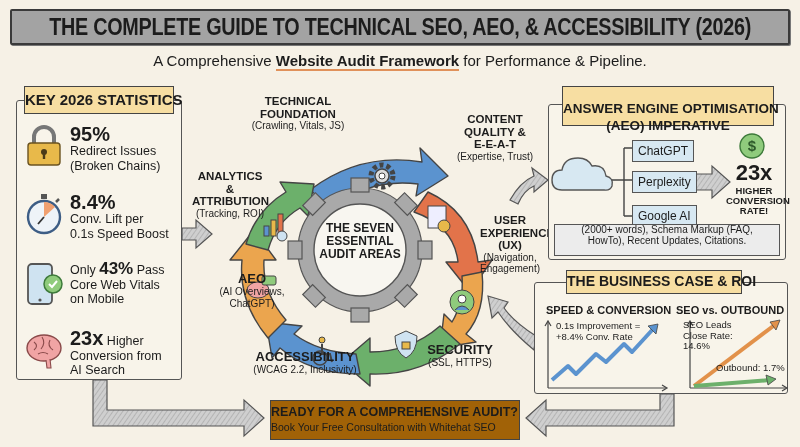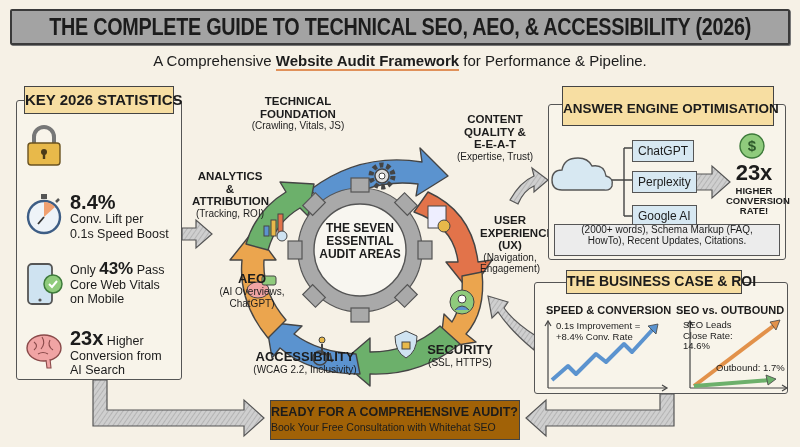--- a/index.html
+++ b/index.html
@@ -114,20 +114,25 @@
 <div class="abs sketch stats-box"></div>
 <div class="abs label-tag stats-tag">KEY 2026 STATISTICS</div>
 
 <div class="abs stat" style="top:124px">
   <svg class="ico" viewBox="0 0 40 44">
     <path d="M10 20 V13 a10 10 0 0 1 20 0 V20" fill="none" stroke="#777" stroke-width="4"></path>
     <rect x="4" y="19" width="32" height="22" rx="3" fill="#e8b94a" stroke="#6b5320" stroke-width="1.4"></rect>
     <circle cx="20" cy="28" r="3" fill="#4a3a18"></circle>
       <rect x="18.8" y="29" width="2.4" height="6" fill="#4a3a18"></rect>
   </svg>
+  <div>
+    <div class="big">95%</div>
+    <div class="small">Redirect Issues</div>
+    <div class="small">(Broken Chains)</div>
+  </div>
 </div>
 
 <div class="abs stat" style="top:192px">
   <svg class="ico" viewBox="0 0 40 44">
     <rect x="17" y="2" width="6" height="5" fill="#555"></rect>
     <line x1="32" y1="10" x2="35" y2="7" stroke="#555" stroke-width="2.5"></line>
     <circle cx="20" cy="25" r="16" fill="#eef3f8" stroke="#3d5d85" stroke-width="2.4"></circle>
     <path d="M20 25 L20 10 A15 15 0 0 1 31 15 Z" fill="#f0a070"></path>
     <line x1="20" y1="25" x2="14" y2="32" stroke="#333" stroke-width="1.8"></line>
   </svg>
@@ -273,20 +278,21 @@
 </div>
 <div class="abs cyc" style="left:192px;top:170px;width:76px">
   <div class="h">ANALYTICS &amp;</div>
   <div class="h">ATTRIBUTION</div>
   <div class="s">(Tracking, ROI)</div>
 </div>
 
 <div class="abs sketch aeo-box"></div>
 <div class="abs label-tag aeo-tag">
   <div>ANSWER ENGINE OPTIMISATION</div>
+  <div>(AEO) IMPERATIVE</div>
 </div>
 <svg class="abs" style="left:550px;top:132px" width="236" height="92">
   <path d="M12 58 q-10 0 -10 -10 q0 -10 10 -10 q2 -12 16 -12 q10 0 14 8 q12 -2 14 10 q8 2 6 10 q-2 5 -8 4 Z" fill="#d7e8f2" stroke="#555" stroke-width="1.4"></path>
   <path d="M62 48 L74 48 M74 16 L74 84 M74 16 L82 16 M74 48 L82 48 M74 84 L82 84" stroke="#444" stroke-width="1.4" fill="none"></path>
   <path d="M146 42 L162 42 L162 34 L180 50 L162 66 L162 58 L146 58 Z" fill="url(#hatch)" stroke="#555" stroke-width="1.2"></path>
   <g>
       <circle cx="202" cy="14" r="12" fill="#8fcb7c" stroke="#3d7a3a" stroke-width="1.4"></circle>
   <text x="202" y="19" text-anchor="middle" font-size="15" font-weight="bold" fill="#2d5a2a" font-family="Liberation Sans, sans-serif">$</text>
     </g>
 </svg>

